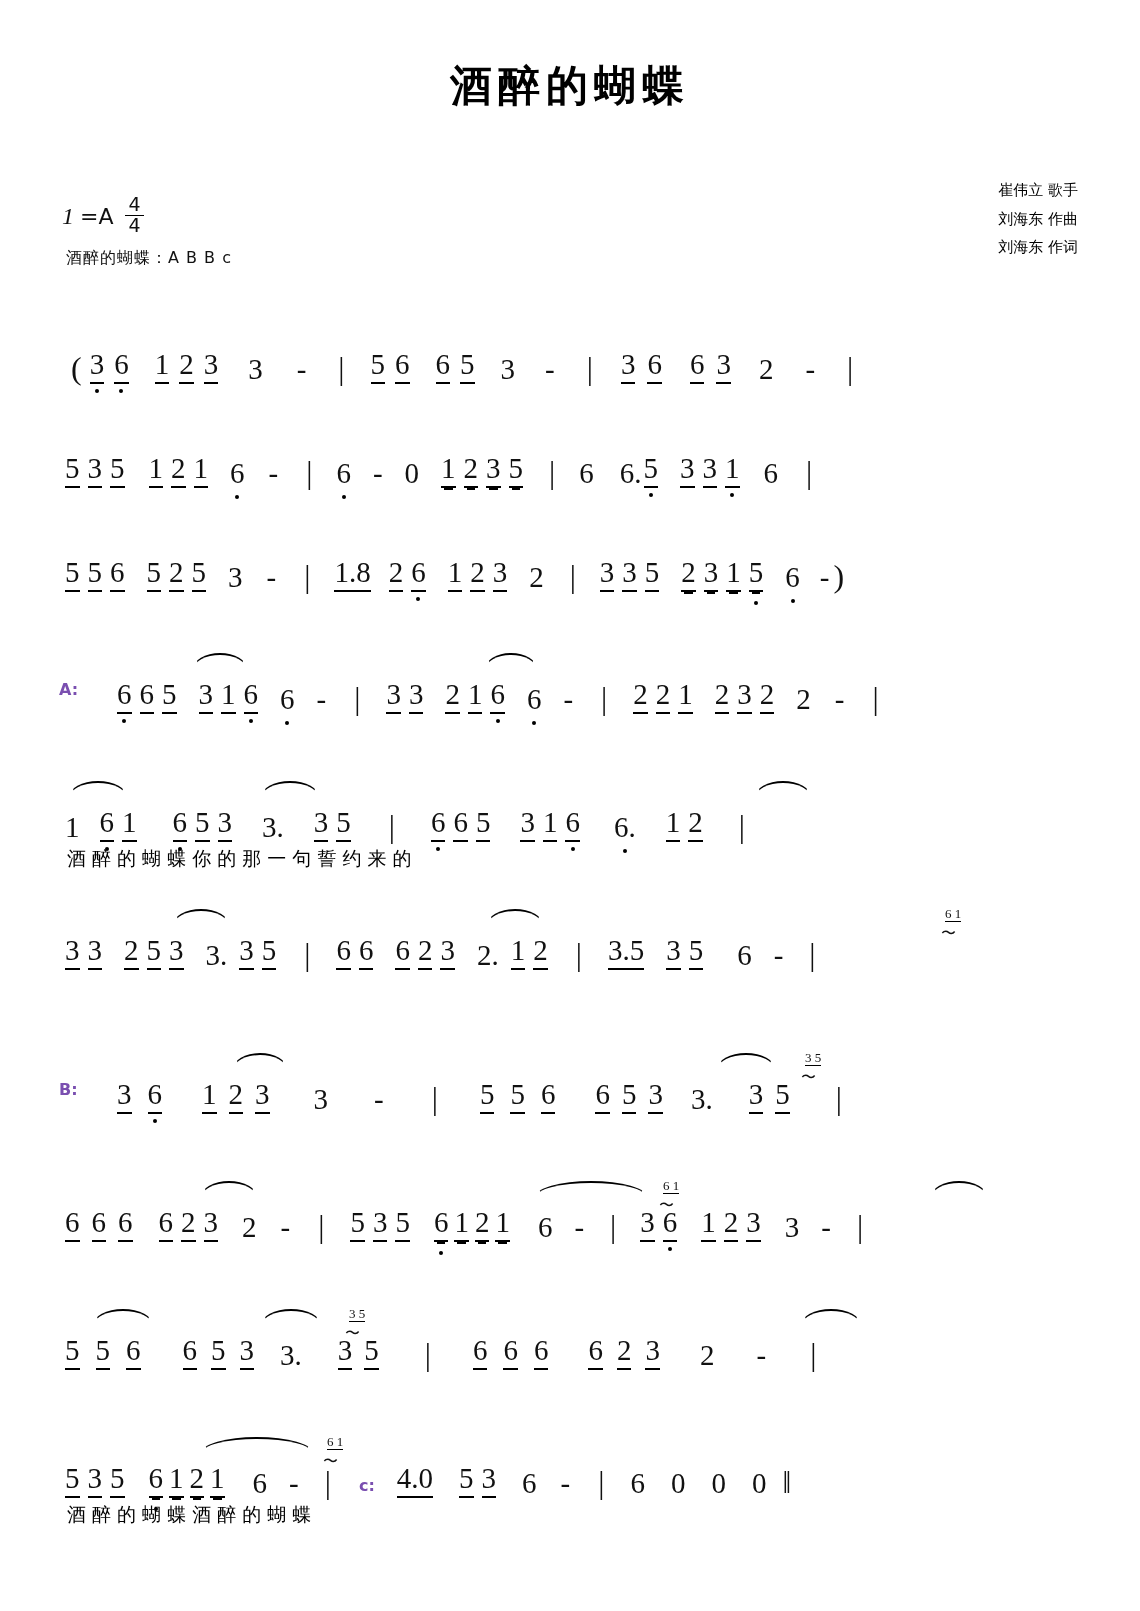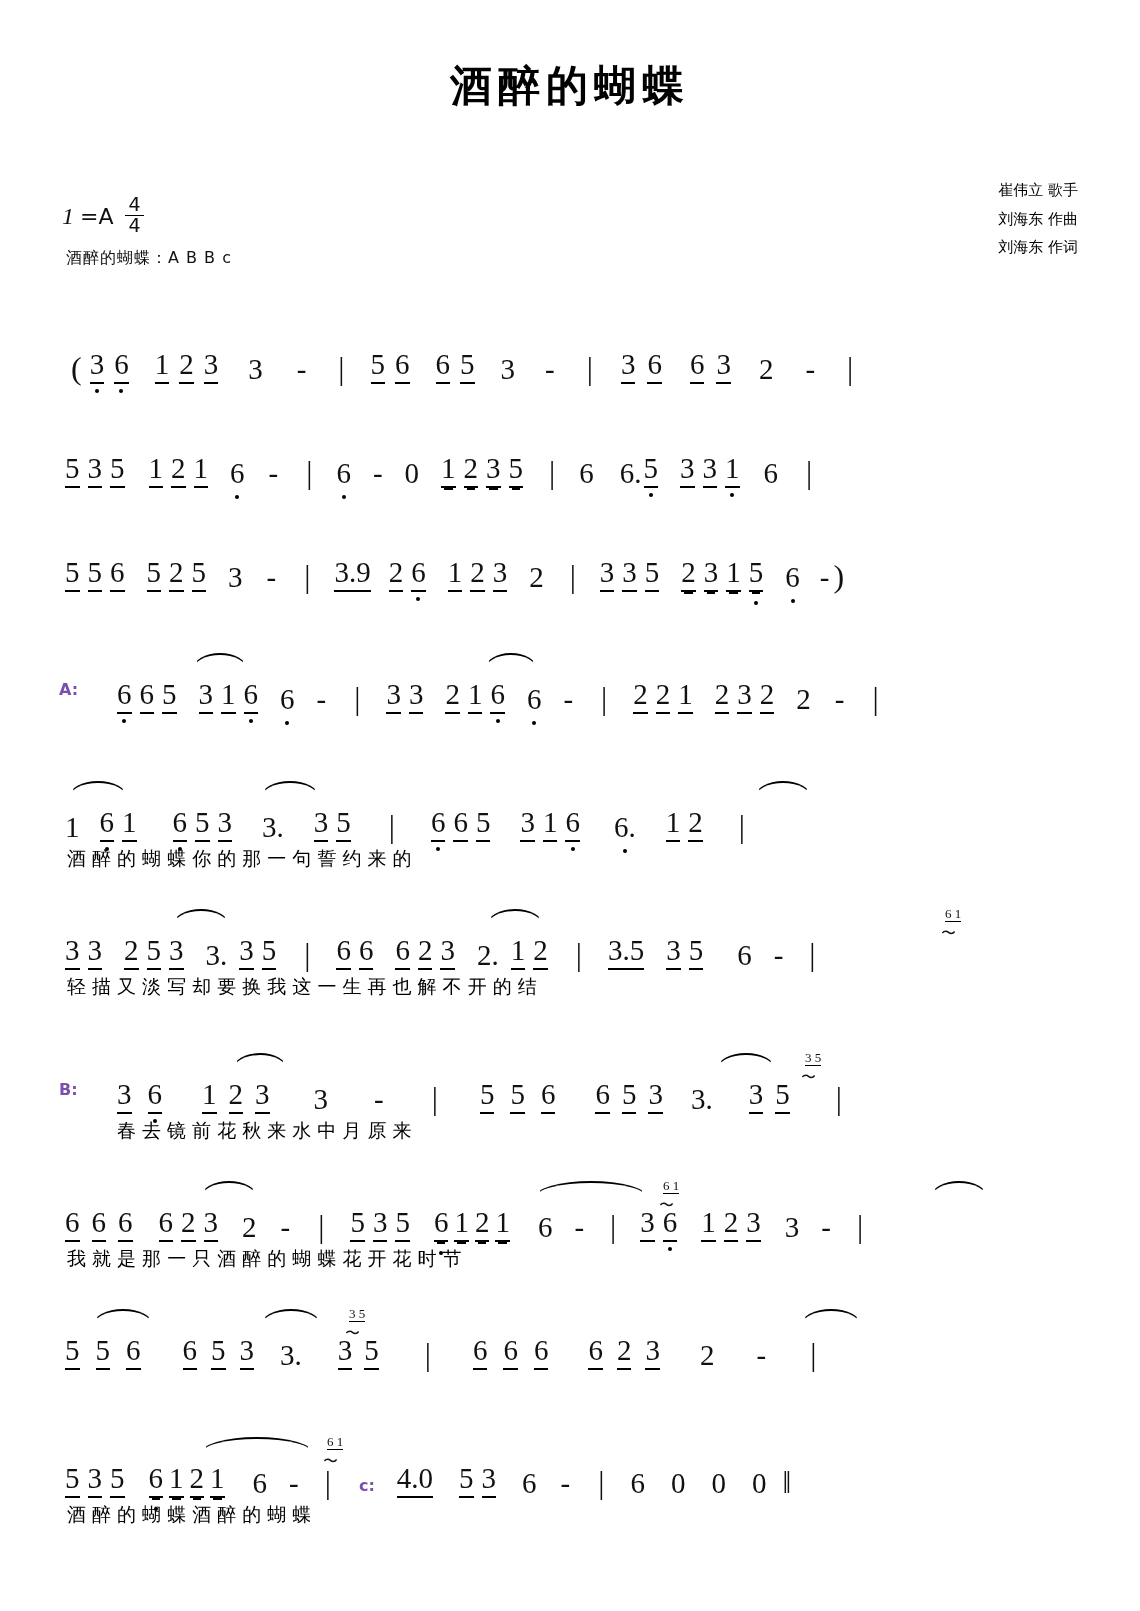--- a/index.html
+++ b/index.html
@@ -270,21 +270,21 @@
       <div class="notes">
         <span class="tok u1">5</span>
         <span class="tok u1" style="margin-left:8px;">5</span>
         <span class="tok u1" style="margin-left:8px;">6</span>
         <span class="tok u1" style="margin-left:22px;">5</span>
         <span class="tok u1" style="margin-left:8px;">2</span>
         <span class="tok u1" style="margin-left:8px;">5</span>
         <span class="tok" style="margin-left:22px;">3</span>
         <span class="tok dash" style="margin-left:24px;">-</span>
         <span class="tok bar" style="margin-left:26px;">|</span>
-        <span class="tok u1" style="margin-left:22px;">3.9</span>
+        <span class="tok u1" style="margin-left:22px;">1.8</span>
         <span class="tok u1" style="margin-left:18px;">2</span>
         <span class="tok u1 dotbelow" style="margin-left:8px;">6</span>
         <span class="tok u1" style="margin-left:22px;">1</span>
         <span class="tok u1" style="margin-left:8px;">2</span>
         <span class="tok u1" style="margin-left:8px;">3</span>
         <span class="tok" style="margin-left:22px;">2</span>
         <span class="tok bar" style="margin-left:24px;">|</span>
         <span class="tok u1" style="margin-left:22px;">3</span>
         <span class="tok u1" style="margin-left:8px;">3</span>
         <span class="tok u1" style="margin-left:8px;">5</span>
@@ -386,23 +386,20 @@
         <span class="tok u1" style="margin-left:8px;">2</span>
         <span class="tok bar" style="margin-left:26px;">|</span>
         <span class="tok u1" style="margin-left:24px;">3.5</span>
         <span class="tok u1" style="margin-left:22px;">3</span>
         <span class="tok u1" style="margin-left:8px;">5</span>
         <span class="grace" style="left:880px;"><span class="gu">6 1</span></span>
         <span class="gracewave" style="left:876px;">〜</span>
         <span class="tok" style="margin-left:34px;">6</span>
         <span class="tok dash" style="margin-left:22px;">-</span>
         <span class="tok bar" style="margin-left:24px;">|</span>
-      </div>
-      <div class="lyrics">
-        <span class="lyr" style="left:2px;">轻 描 又 淡   写 却 要    换 我 这 一   生 再 也    解 不 开 的   结</span>
       </div>
     </div>
 
     <div class="line lyricline" style="margin-top:16px;">
       <div class="seclabel">B:</div>
       <div class="notes" style="padding-left:52px;">
         <span class="tok u1">3</span>
         <span class="tok u1 dotbelow" style="margin-left:16px;">6</span>
         <span class="tok u1" style="margin-left:40px;">1</span>
         <span class="slur" style="left:168px; width:52px;"></span>
@@ -418,23 +415,20 @@
         <span class="slur" style="left:652px; width:56px;"></span>
         <span class="tok u1" style="margin-left:12px;">5</span>
         <span class="tok u1" style="margin-left:12px;">3</span>
         <span class="grace" style="left:740px;"><span class="gu">3 5</span></span>
         <span class="gracewave" style="left:736px;">〜</span>
         <span class="tok" style="margin-left:28px;">3.</span>
         <span class="tok u1" style="margin-left:36px;">3</span>
         <span class="tok u1" style="margin-left:12px;">5</span>
         <span class="tok bar" style="margin-left:44px;">|</span>
       </div>
-      <div class="lyrics">
-        <span class="lyr" style="left:52px;">春 去  镜 前   花      秋 来   水 中   月   原 来</span>
-      </div>
     </div>
 
     <div class="line lyricline">
       <div class="notes">
         <span class="tok u1">6</span>
         <span class="tok u1" style="margin-left:12px;">6</span>
         <span class="tok u1" style="margin-left:12px;">6</span>
         <span class="tok u1" style="margin-left:26px;">6</span>
         <span class="slur" style="left:136px; width:54px;"></span>
         <span class="tok u1" style="margin-left:8px;">2</span>
@@ -457,23 +451,20 @@
         <span class="tok bar" style="margin-left:24px;">|</span>
         <span class="tok u1" style="margin-left:22px;">3</span>
         <span class="tok u1 dotbelow" style="margin-left:8px;">6</span>
         <span class="tok u1" style="margin-left:24px;">1</span>
         <span class="slur" style="left:866px; width:54px;"></span>
         <span class="tok u1" style="margin-left:8px;">2</span>
         <span class="tok u1" style="margin-left:8px;">3</span>
         <span class="tok" style="margin-left:24px;">3</span>
         <span class="tok dash" style="margin-left:22px;">-</span>
         <span class="tok bar" style="margin-left:24px;">|</span>
-      </div>
-      <div class="lyrics">
-        <span class="lyr" style="left:2px;">我 就 是 那 一   只    酒 醉 的 蝴     蝶    花 开 花 时  节</span>
       </div>
     </div>
 
     <div class="line lyricline">
       <div class="notes">
         <span class="tok u1">5</span>
         <span class="tok u1" style="margin-left:16px;">5</span>
         <span class="slur" style="left:28px; width:58px;"></span>
         <span class="tok u1" style="margin-left:16px;">6</span>
         <span class="tok u1" style="margin-left:42px;">6</span>

